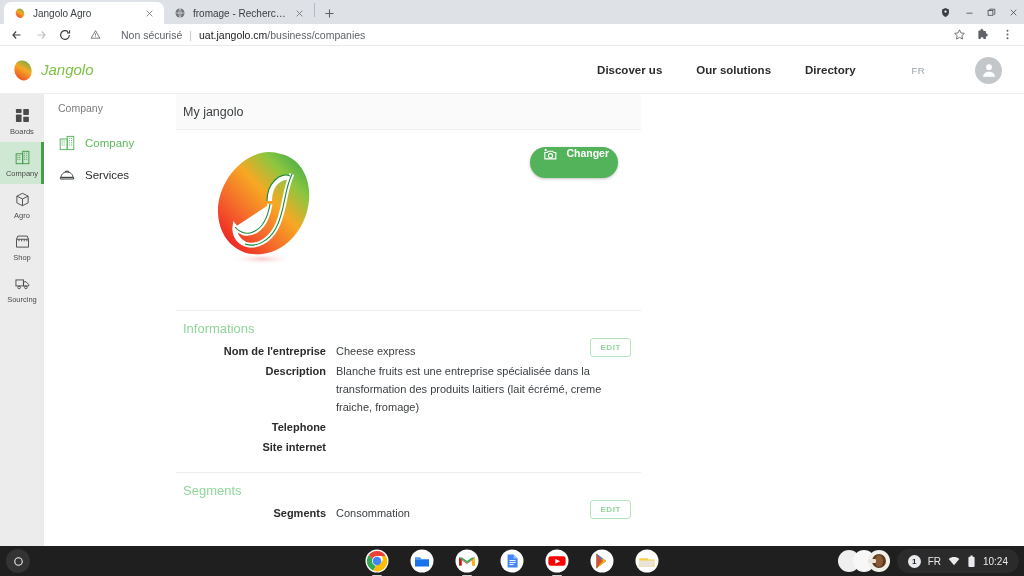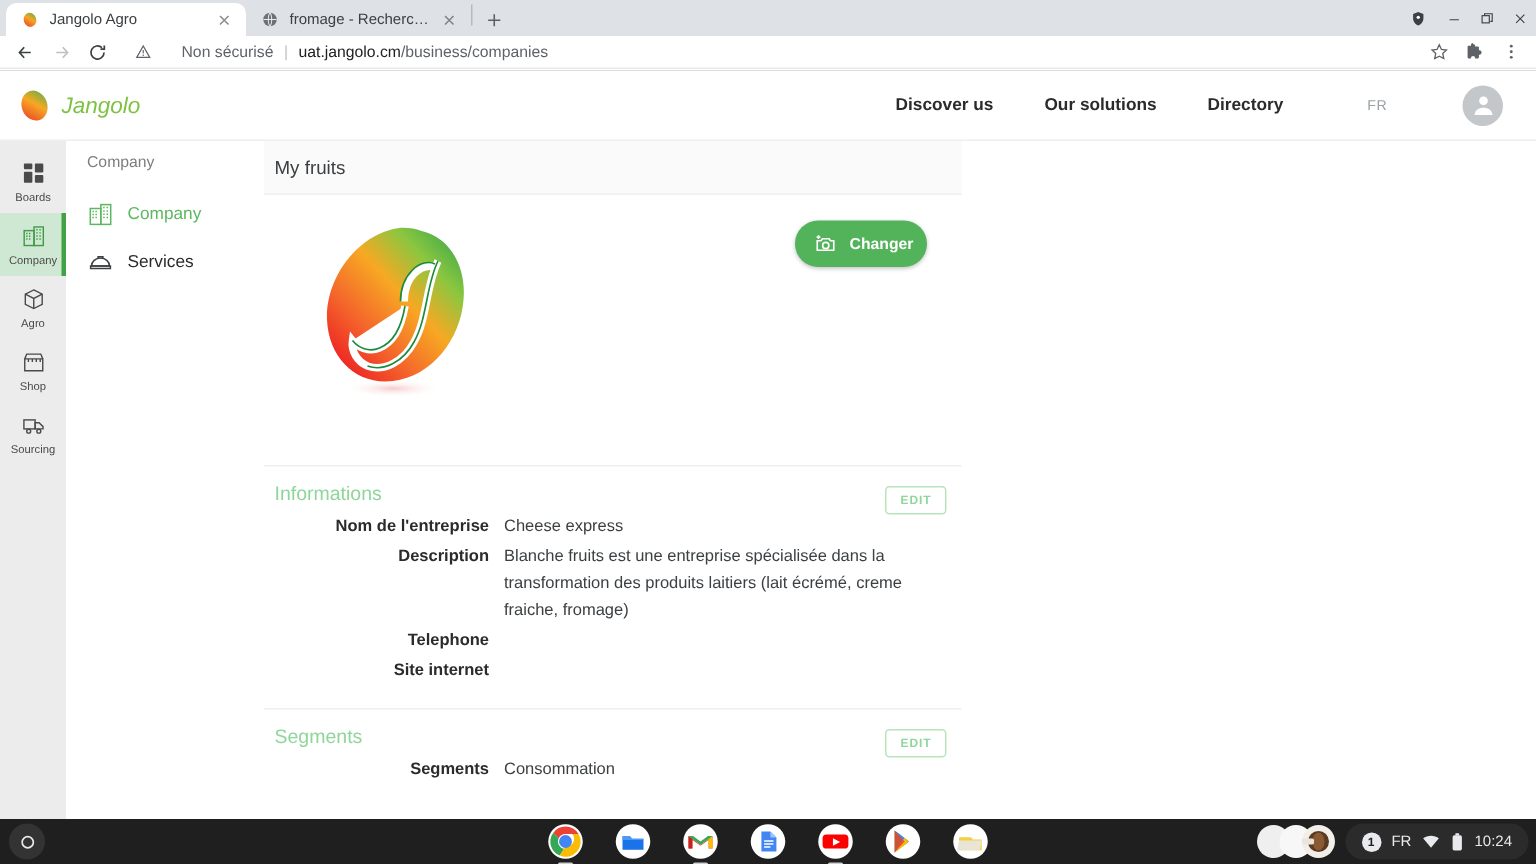--- a/index.html
+++ b/index.html
@@ -90,27 +90,27 @@
   .card-head {
     height: 36px; background: #fafafa; display: flex; align-items: center;
     padding-left: 7px; font-size: 12.5px; color: #3c4043;
     border-bottom: 1px solid #f0f0f0;
   }
   .logo-block { height: 180px; position: relative; background: #fff; }
   .company-logo { position: absolute; left: 36px; top: 14px; width: 105px; height: 122px; }
   .changer {
     position: absolute; right: 23px; top: 17px;
     background: #52b35b; color: #fff; border: none; border-radius: 16px;
-    height: 31px; padding: 0 9px 0 13px; display: flex; align-items: center; gap: 8px;
+    height: 31px; padding: 0 9px 0 13px; display: flex; align-items: flex-start; gap: 8px;
     font-size: 10.5px; font-weight: bold; box-shadow: 0 1px 3px rgba(0,0,0,.25);
   }
   .section { padding: 10px 7px 14px 7px; border-top: 1px solid #eee; position: relative; }
   .section-title { font-size: 13px; color: #8fd69a; margin-bottom: 6px; }
   .edit-btn {
-    position: absolute; right: 10px; top: 13px;
+    position: absolute; right: 10px; top: 27px;
     border: 1px solid #b9e3bd; color: #8fd69a; background: #fff;
     border-radius: 3px; font-size: 8px; font-weight: bold; letter-spacing: .6px;
     padding: 4px 9px;
   }
   .field { display: flex; font-size: 11px; margin-bottom: 2px; }
   .field-label { width: 153px; flex: 0 0 153px; text-align: right; font-weight: bold; color: #2b2b2b; padding-right: 10px; line-height: 18px; }
   .field-value { flex: 1; color: #3c4043; line-height: 18px; max-width: 272px; }
 
   
   .shelf { position: absolute; left: 0; top: 546px; width: 1024px; height: 30px; background: #1f1f1f; }
@@ -352,21 +352,21 @@
             </svg>
           </span>
           <span>Services</span>
         </div>
       </div>
 
       <div class="content">
         <div class="card">
 
           <div class="card-head">
-            <span>My fruits</span>
+            <span>My jangolo</span>
           </div>
 
           <div class="logo-block">
             <svg class="company-logo" viewBox="0 0 105 122">
               <defs>
                 <linearGradient id="mango" x1="0.95" y1="0.05" x2="0.1" y2="0.95">
                   <stop offset="0" stop-color="#3aa94a"></stop>
                   <stop offset="0.22" stop-color="#8cc63f"></stop>
                   <stop offset="0.45" stop-color="#f7a823"></stop>
                   <stop offset="0.72" stop-color="#f4662b"></stop>

